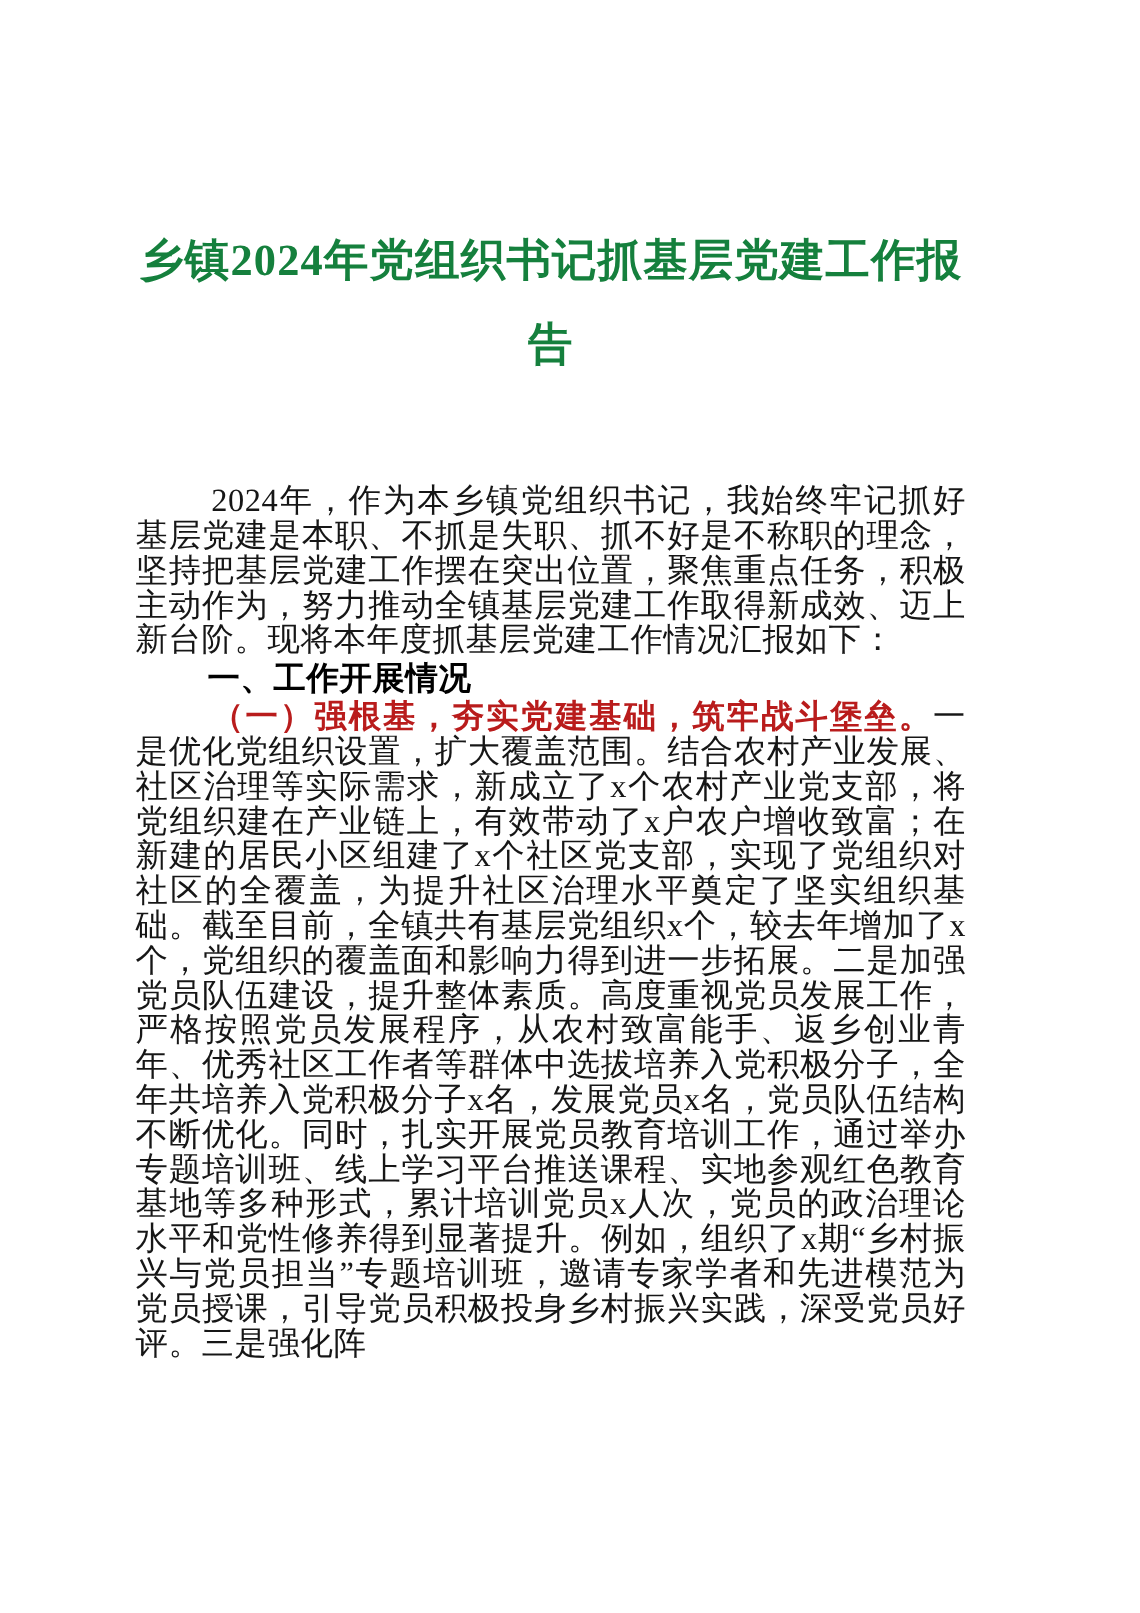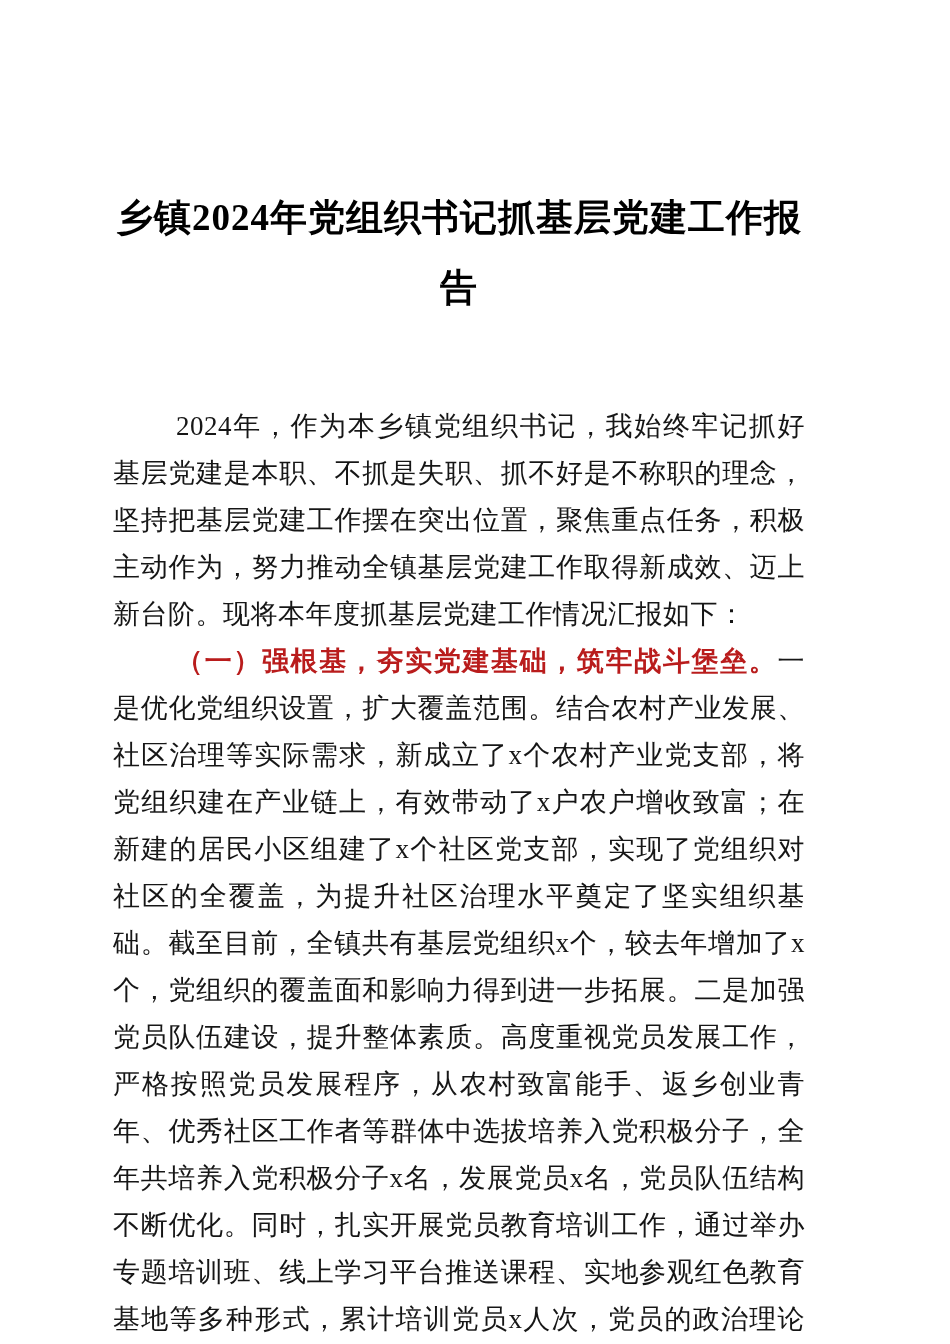--- a/index.html
+++ b/index.html
@@ -27,34 +27,34 @@
     width: 692px;
   }
   .doc-title {
     margin: 183px 0 0 0;
     padding: 0;
     font-size: 37px;
     line-height: 70px;
     font-weight: bold;
     text-align: center;
     letter-spacing: 1px;
-    color: #000000;
+    color: #15803d;
     font-family: "Liberation Serif", "DejaVu Serif", serif;
   }
   .title-line {
     display: block;
   }
   .body-block {
     margin-top: 80px;
   }
   p.body-text {
     margin: 0;
     padding: 0;
     font-size: 27px;
-    line-height: 47px;
+    line-height: 29px;
     letter-spacing: 0.5px;
     text-align: justify;
     text-justify: inter-ideograph;
     text-indent: 63px;
     color: #161616;
   }
   h2.section-heading {
     margin: 0;
     padding: 0;
     font-size: 27px;
@@ -78,18 +78,19 @@
 
     <h1 class="doc-title">
       <span class="title-line">乡镇2024年党组织书记抓基层党建工作报</span>
       <span class="title-line">告</span>
     </h1>
 
     <div class="body-block">
 
       <p class="body-text">2024年，作为本乡镇党组织书记，我始终牢记抓好基层党建是本职、不抓是失职、抓不好是不称职的理念，坚持把基层党建工作摆在突出位置，聚焦重点任务，积极主动作为，努力推动全镇基层党建工作取得新成效、迈上新台阶。现将本年度抓基层党建工作情况汇报如下：</p>
 
+      <h2 class="section-heading">一、工作开展情况</h2>
 
       <p class="body-text"><span class="lead-bold">（一）强根基，夯实党建基础，筑牢战斗堡垒。</span><span>一是优化党组织设置，扩大覆盖范围。结合农村产业发展、社区治理等实际需求，新成立了x个农村产业党支部，将党组织建在产业链上，有效带动了x户农户增收致富；在新建的居民小区组建了x个社区党支部，实现了党组织对社区的全覆盖，为提升社区治理水平奠定了坚实组织基础。截至目前，全镇共有基层党组织x个，较去年增加了x个，党组织的覆盖面和影响力得到进一步拓展。二是加强党员队伍建设，提升整体素质。高度重视党员发展工作，严格按照党员发展程序，从农村致富能手、返乡创业青年、优秀社区工作者等群体中选拔培养入党积极分子，全年共培养入党积极分子x名，发展党员x名，党员队伍结构不断优化。同时，扎实开展党员教育培训工作，通过举办专题培训班、线上学习平台推送课程、实地参观红色教育基地等多种形式，累计培训党员x人次，党员的政治理论水平和党性修养得到显著提升。例如，组织了x期“乡村振兴与党员担当”专题培训班，邀请专家学者和先进模范为党员授课，引导党员积极投身乡村振兴实践，深受党员好评。三是强化阵</span></p>
 
     </div>
   </div>
 </div>
 
 </body></html>

